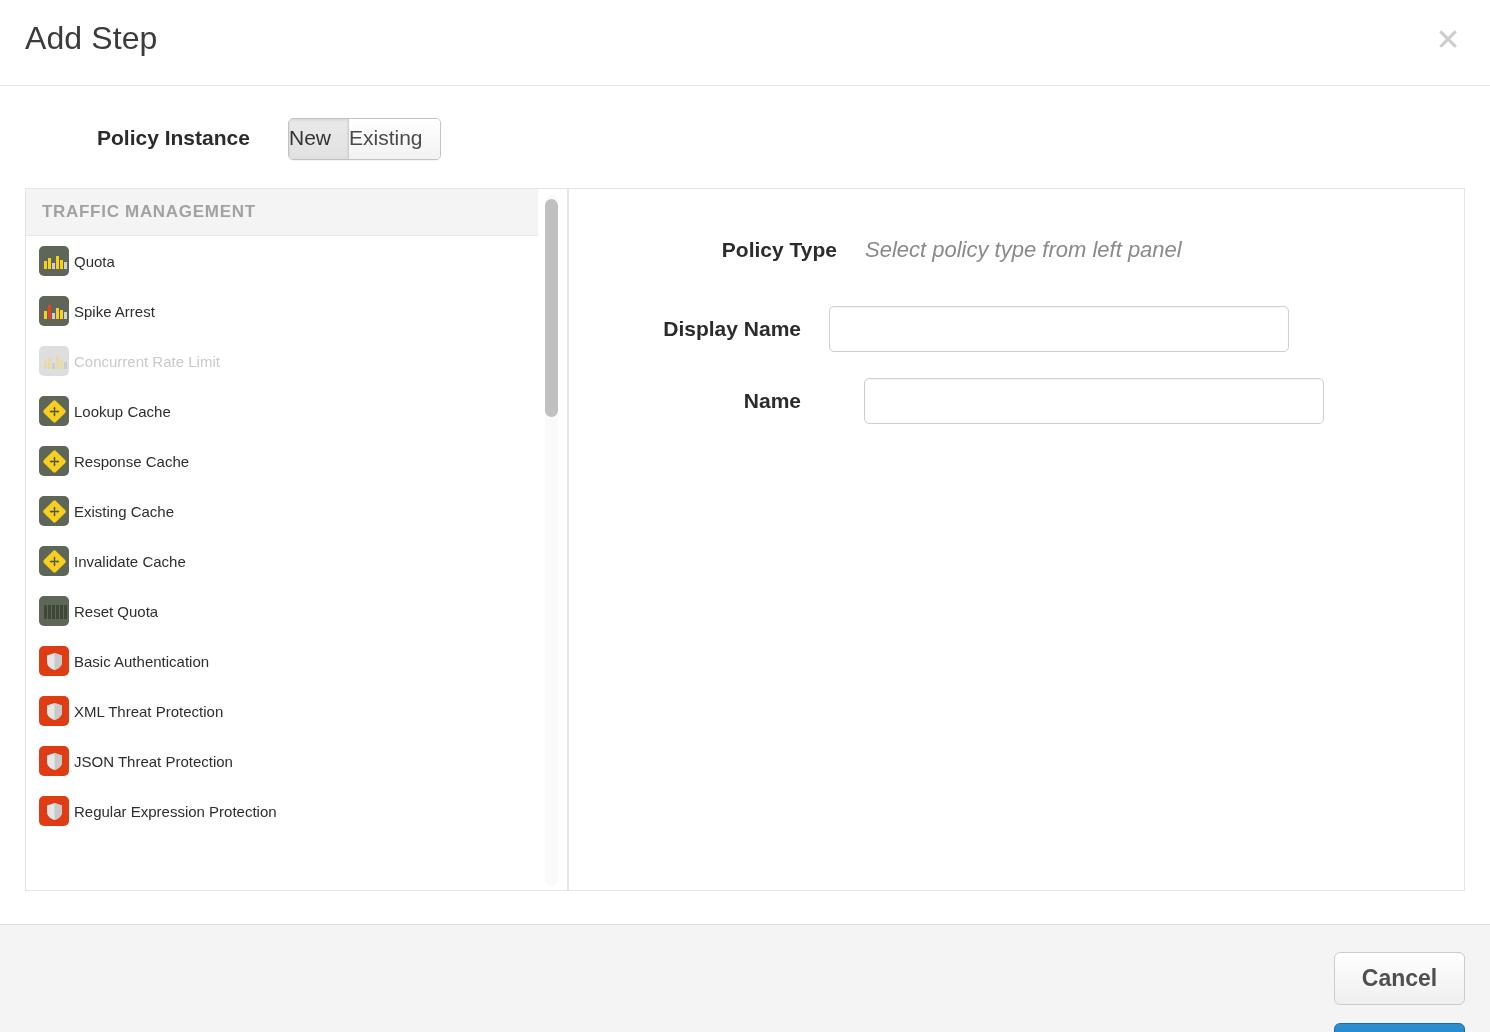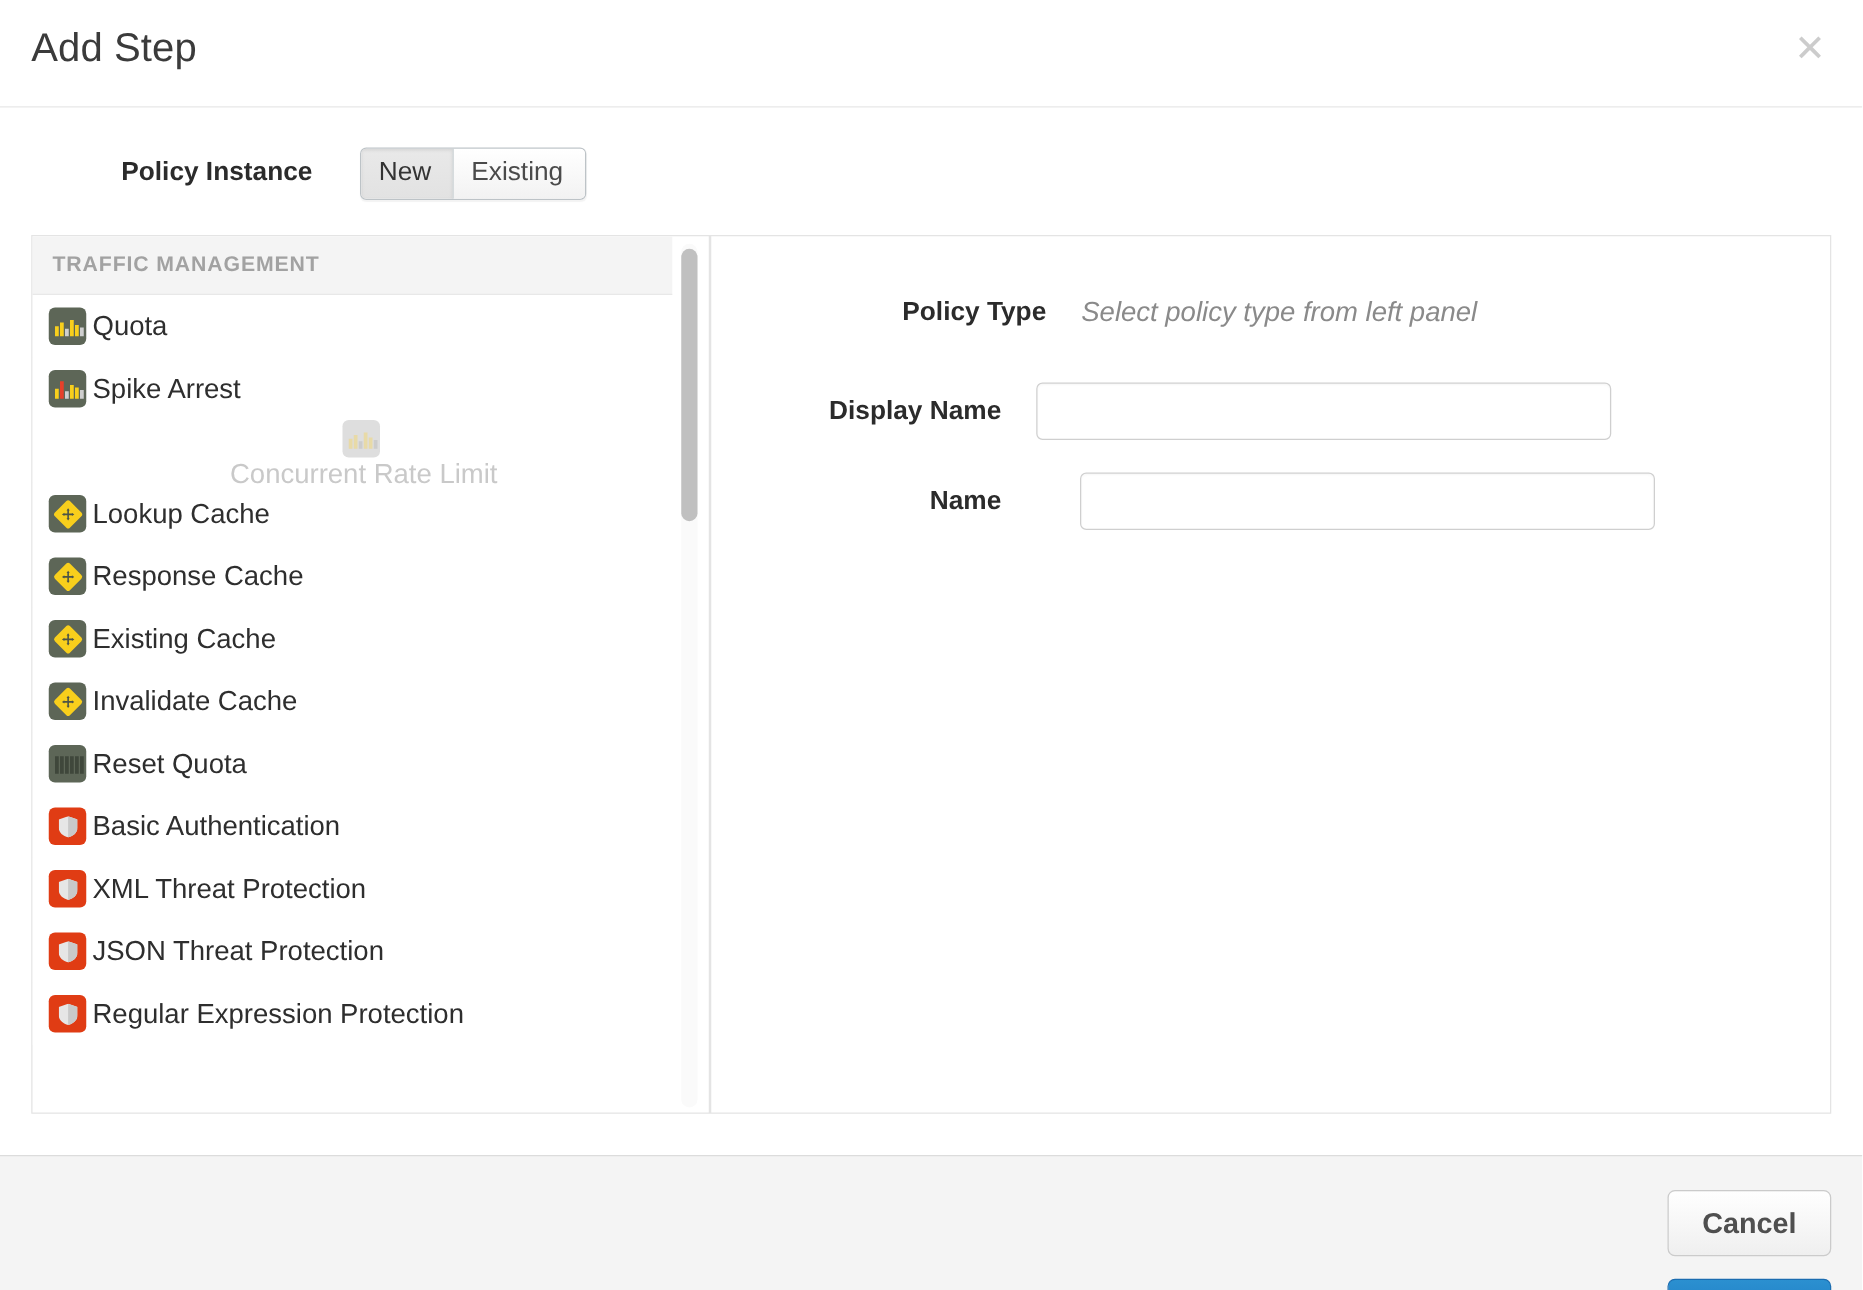--- a/index.html
+++ b/index.html
@@ -71,21 +71,21 @@
     display: flex;
     border: 1px solid #bdc3c7;
     border-radius: 5px;
     overflow: hidden;
     box-shadow: 0 1px 1px rgba(0,0,0,0.05);
   }
   .btn-group > button {
     font-family: "Liberation Sans", sans-serif;
     font-size: 21px;
     color: #4a4a4a;
-    padding: 6px 17px 8px 14px;
+    padding: 6px 17px 8px 0;
     border: none;
     background: linear-gradient(to bottom, #ffffff, #f2f2f2);
     cursor: pointer;
     line-height: 1.25;
   }
   .btn-group > button.selected {
     background: linear-gradient(to bottom, #e9e9e9, #e2e2e2);
     box-shadow: inset 0 1px 3px rgba(0,0,0,0.10);
     color: #333;
   }
@@ -131,23 +131,23 @@
     color: #a2a2a2;
   }
   .policy-item {
     height: 50px;
     display: flex;
     align-items: center;
     padding-left: 13px;
     cursor: pointer;
     background: #ffffff;
   }
-  .policy-item.disabled { cursor: default; flex-direction: column; }
+  .policy-item.disabled { cursor: default; }
   .policy-name {
-    font-size: 22px;
+    font-size: 15px;
     color: #2e2e2e;
     margin-left: 5px;
     white-space: nowrap;
     text-align: center;
   }
   .policy-item.disabled .policy-name { color: #c9c9c9; }
 
   
   .ptile {
     width: 30px; height: 30px;

